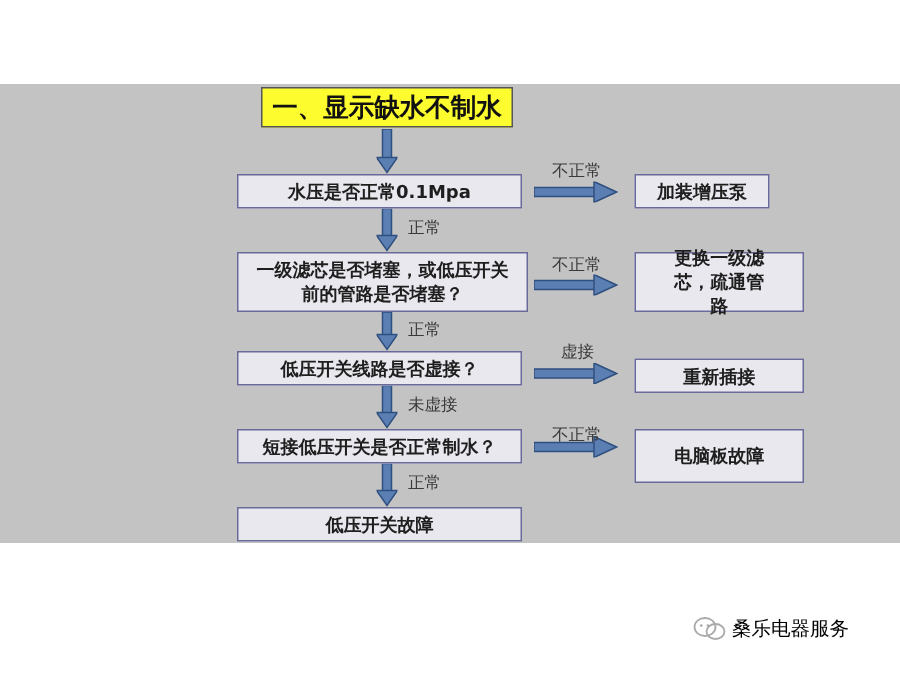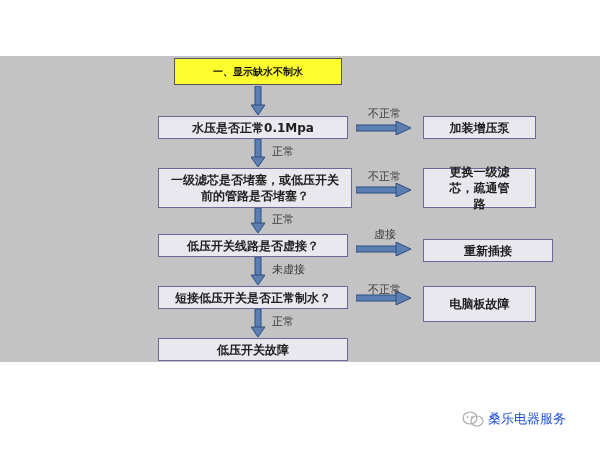--- a/index.html
+++ b/index.html
@@ -18,31 +18,31 @@
     border: 1.5px solid #6a6a9a;
     display: flex; align-items: center; justify-content: center;
     text-align: center; font-weight: bold; color: #1e1e1e;
     font-size: 12px; line-height: 16px;
   }
   .title-box {
     position: absolute; box-sizing: border-box;
     left: 174px; top: 58px; width: 168px; height: 27px;
     background: #fcfc2e; border: 1.5px solid #55555a;
     display: flex; align-items: center; justify-content: center;
-    font-weight: bold; font-size: 10px; color: #111;
+    font-weight: bold; font-size: 17px; color: #111;
   }
   .varrow { position: absolute; width: 14px; }
   .harrow { position: absolute; height: 14px; }
   .lbl {
     position: absolute; font-size: 11px; color: #3a3a3a; white-space: nowrap;
   }
   .watermark {
     position: absolute; left: 462px; top: 410px;
     display: flex; align-items: center; gap: 4px;
-    color: #1d4ed8; font-size: 13px;
+    color: #000000; font-size: 13px;
   }
 </style>
 </head>
 <body>
 
 <div class="panel"></div>
 
 <div class="title-box">一、显示缺水不制水</div>
 
 <svg class="varrow" style="left:251px;top:86px;height:30px" viewBox="0 0 14 30">
@@ -102,27 +102,27 @@
 <svg class="harrow" style="left:356px;top:291px;width:56px" viewBox="0 0 56 14">
     <rect x="0" y="4" width="42" height="6" fill="#5b7fb3" stroke="#2f4f7f" stroke-width="1"></rect>
     <polygon points="40,0 55,7 40,14" fill="#5b7fb3" stroke="#2f4f7f" stroke-width="1"></polygon>
   </svg>
 
 <span class="lbl" style="left:368px;top:106px">不正常</span>
 <span class="lbl" style="left:368px;top:169px">不正常</span>
 <span class="lbl" style="left:374px;top:227px">虚接</span>
 <span class="lbl" style="left:368px;top:282px">不正常</span>
 
-<div class="box" style="left:423px;top:116px;width:113px;height:23px">
+<div class="box" style="left:423px;top:116px;width:90px;height:23px">
     <span>加装增压泵</span>
   </div>
 <div class="box" style="left:423px;top:168px;width:113px;height:40px;padding:0 24px">
     <span>更换一级滤芯，疏通管路</span>
   </div>
-<div class="box" style="left:423px;top:239px;width:130px;height:23px">
+<div class="box" style="left:423px;top:239px;width:113px;height:23px">
     <span>重新插接</span>
   </div>
 <div class="box" style="left:423px;top:286px;width:113px;height:36px">
     <span>电脑板故障</span>
   </div>
 
 <div class="watermark">
   <svg width="22" height="16" viewBox="0 0 22 16">
       <ellipse cx="8" cy="7" rx="7" ry="6" fill="none" stroke="#aaa" stroke-width="1.2"></ellipse>
       <ellipse cx="15" cy="10" rx="6" ry="5" fill="none" stroke="#aaa" stroke-width="1.2"></ellipse>

